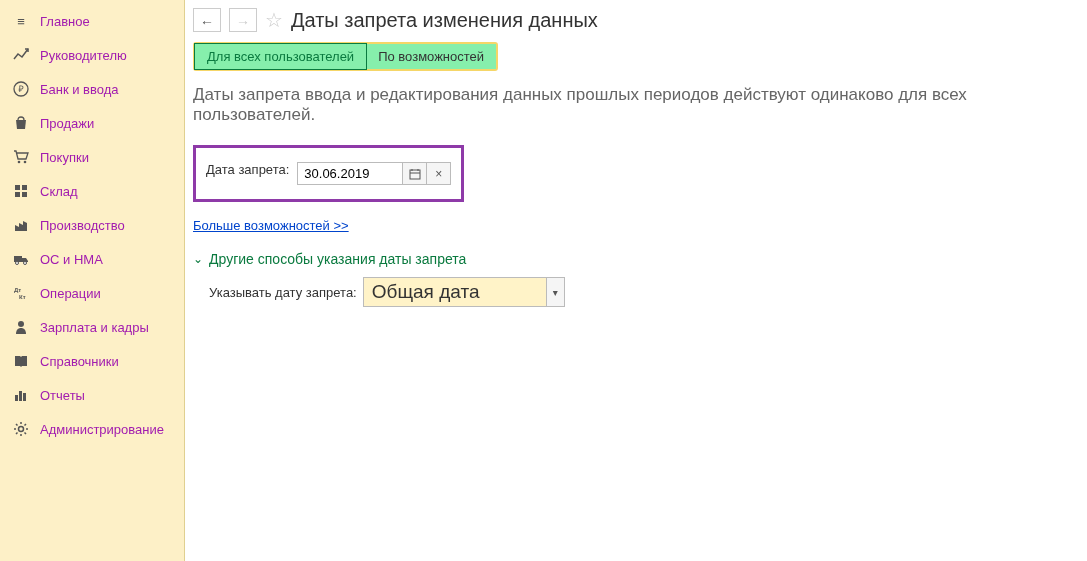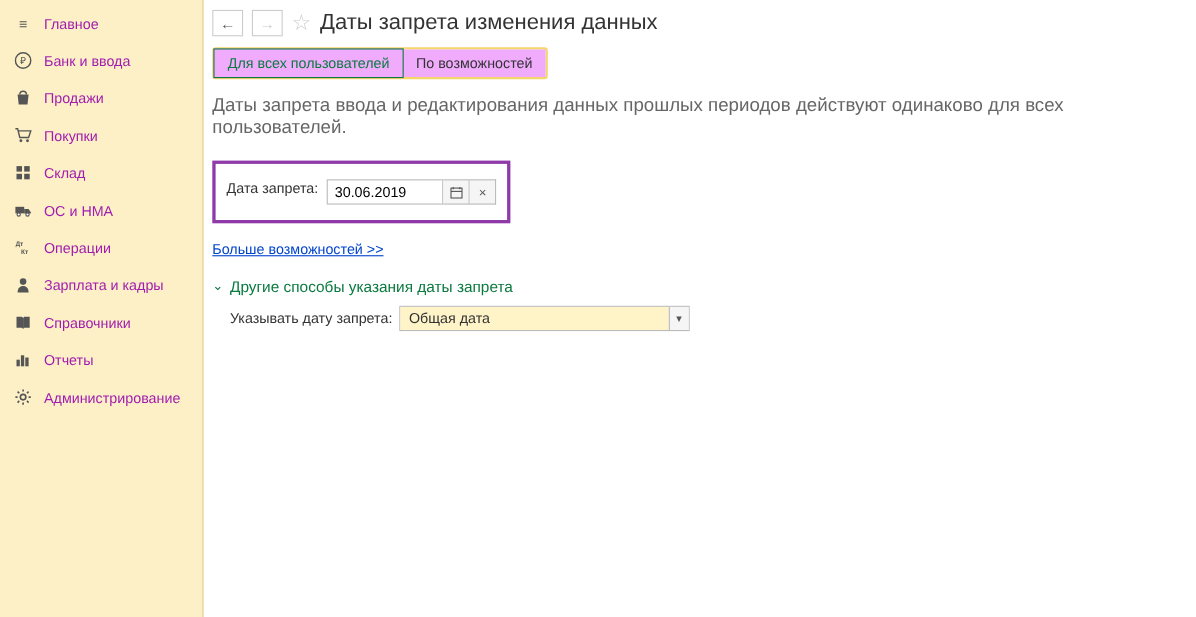--- a/index.html
+++ b/index.html
@@ -65,21 +65,21 @@
     }
     .tabs {
       display: inline-flex;
       border: 2px solid #f5d668;
       border-radius: 3px;
       margin-bottom: 14px;
     }
     .tab {
       padding: 5px 12px;
       cursor: pointer;
-      background: #f0abfc;
+      background: #86efac;
       border-right: 1px solid #ccc;
       font-size: 13px;
     }
     .tab:last-child { border-right: none; }
     .tab.active {
       color: #0a7a3f;
       border: 1px solid #0a7a3f;
       margin: -1px;
       z-index: 1;
       position: relative;
@@ -145,42 +145,51 @@
     }
     .specify-label { color: #333; }
     .select-box {
       display: flex;
       align-items: stretch;
       border: 1px solid #bbb;
     }
     .select-value {
       background: #fff3c8;
       padding: 3px 8px;
-      width: 244px;
-      font-size: 13px;
+      width: 182px;
+      font-size: 19px;
     }
     .select-arrow {
       width: 18px;
       border-left: 1px solid #bbb;
       display: flex;
       align-items: center;
       justify-content: center;
       background: #f5f5f5;
       cursor: pointer;
       font-size: 10px;
       color: #555;
     }
   </style>
 </head>
 <body>
 
 <div class="sidebar">
   <div class="sidebar-item">
     <span class="sidebar-icon">≡</span>
     <span class="sidebar-label">Главное</span>
+  </div>
+  <div class="sidebar-item">
+    <span class="sidebar-icon">
+      <svg width="16" height="16" viewBox="0 0 16 16">
+          <path d="M1 12 L5 7 L9 10 L15 2" stroke="#555" fill="none" stroke-width="1.5"></path>
+          <path d="M12 2 L15 2 L15 5" stroke="#555" fill="none" stroke-width="1.5"></path>
+        </svg>
+    </span>
+    <span class="sidebar-label">Руководителю</span>
   </div>
   <div class="sidebar-item">
     <span class="sidebar-icon">
       <svg width="16" height="16" viewBox="0 0 16 16">
           <circle cx="8" cy="8" r="7" stroke="#555" fill="none" stroke-width="1.3"></circle>
           <text x="8" y="11" text-anchor="middle" font-size="9" fill="#555">₽</text>
         </svg>
     </span>
     <span class="sidebar-label">Банк и ввода</span>
   </div>
@@ -206,20 +215,28 @@
   <div class="sidebar-item">
     <span class="sidebar-icon">
       <svg width="16" height="16" viewBox="0 0 16 16">
           <rect x="2" y="2" width="5" height="5" fill="#555"></rect>
           <rect x="9" y="2" width="5" height="5" fill="#555"></rect>
           <rect x="2" y="9" width="5" height="5" fill="#555"></rect>
           <rect x="9" y="9" width="5" height="5" fill="#555"></rect>
         </svg>
     </span>
     <span class="sidebar-label">Склад</span>
+  </div>
+  <div class="sidebar-item">
+    <span class="sidebar-icon">
+      <svg width="16" height="16" viewBox="0 0 16 16">
+          <path d="M2 14 L2 8 L6 10 L6 6 L10 8 L10 4 L14 6 L14 14 Z" fill="#555"></path>
+        </svg>
+    </span>
+    <span class="sidebar-label">Производство</span>
   </div>
   <div class="sidebar-item">
     <span class="sidebar-icon">
       <svg width="16" height="16" viewBox="0 0 16 16">
           <rect x="1" y="5" width="8" height="6" fill="#555"></rect>
           <path d="M9 7 L13 7 L15 10 L15 11 L9 11 Z" fill="#555"></path>
           <circle cx="4" cy="12" r="1.5" fill="#fff" stroke="#555"></circle>
           <circle cx="12" cy="12" r="1.5" fill="#fff" stroke="#555"></circle>
         </svg>
     </span>

